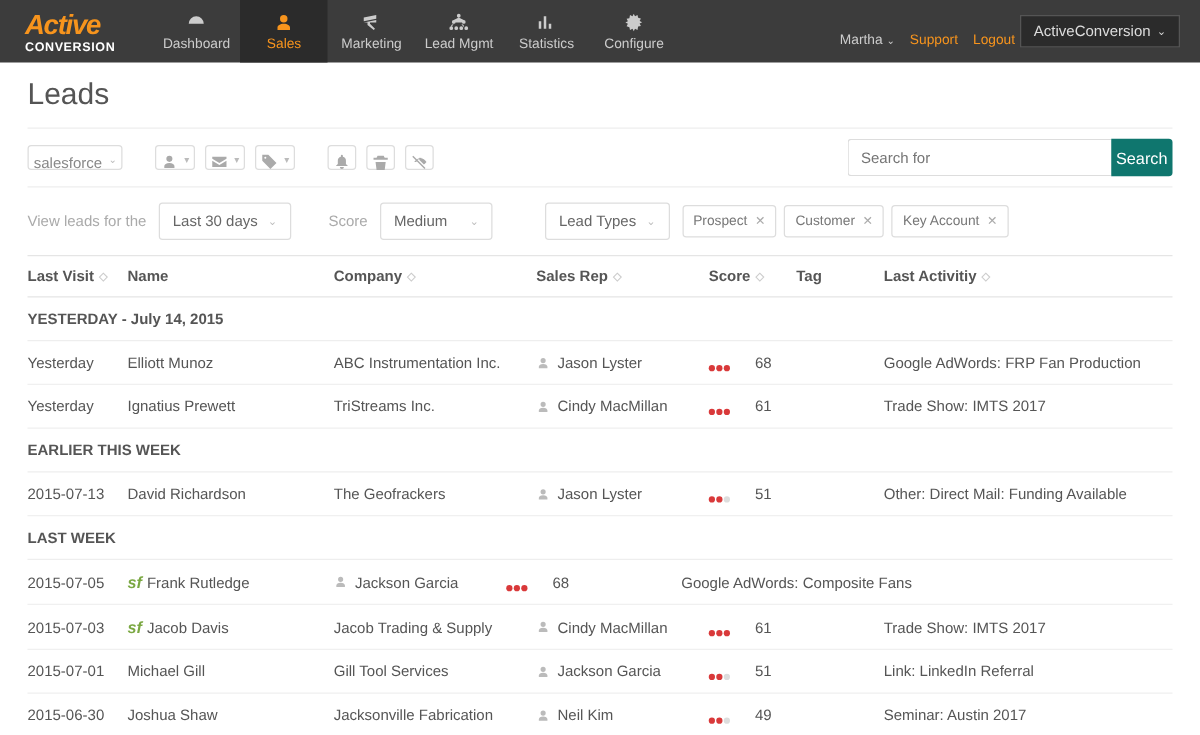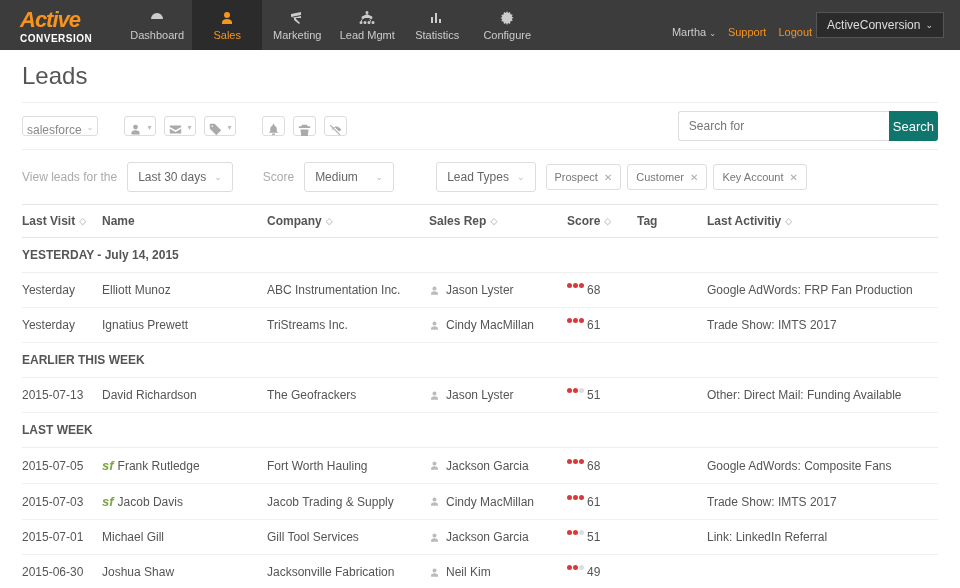--- a/index.html
+++ b/index.html
@@ -44,21 +44,21 @@
 .c-rep{width:138px}
 .c-score{width:70px}
 .c-tag{width:70px}
 .c-act{flex:1}
 .section-hdr{font-weight:700;color:#555;font-size:12px;padding:10px 0;border-bottom:1px solid #eee}
 .row{display:flex;padding:10px 0;border-bottom:1px solid #f0f0f0;font-size:12px;color:#555;align-items:center}
 .row .c-name{display:flex;align-items:center;gap:4px}
 .sf-badge{color:#7ba843;font-style:italic;font-weight:700;font-size:13px}
 .rep{display:flex;align-items:center;gap:6px}
 .rep svg{width:11px;height:11px;fill:#bbb}
-.score{display:flex;align-items:flex-start;gap:3px}
+.score{display:flex;align-items:flex-end;gap:20px}
 .dots{display:flex;gap:1px}
 .dot{width:5px;height:5px;border-radius:50%}
 .dot.r{background:#d9393a}
 .dot.g{background:#ddd}
 </style>
 </head>
 <body>
 
 <div class="topbar">
   <div class="logo">
@@ -299,21 +299,20 @@
         <div class="c-tag"></div>
         <div class="c-act">Other: Direct Mail: Funding Available</div>
       </div>
       <div class="section-hdr">LAST WEEK</div>
       <div class="row">
         <div class="c-visit">2015-07-05</div>
         <div class="c-name">
           <span class="sf-badge">sf</span>
           <span>Frank Rutledge</span>
         </div>
-        <div class="c-company">Fort Worth Hauling</div>
         <div class="c-rep rep">
           <svg viewBox="0 0 16 16">
             <path d="M8 8a3 3 0 100-6 3 3 0 000 6zm0 1c-3 0-5 1.5-5 3v2h10v-2c0-1.5-2-3-5-3z"></path>
           </svg>
           <span>Jackson Garcia</span>
         </div>
         <div class="c-score score">
           <span class="dots">
             <span class="dot r"></span>
             <span class="dot r"></span>
@@ -385,16 +384,17 @@
         </div>
         <div class="c-score score">
           <span class="dots">
             <span class="dot r"></span>
             <span class="dot r"></span>
             <span class="dot g"></span>
           </span>
           <span>49</span>
         </div>
         <div class="c-tag"></div>
+        <div class="c-act">Seminar: Austin 2017</div>
       </div>
     </div>
 
 </div>
 
 </body></html>

